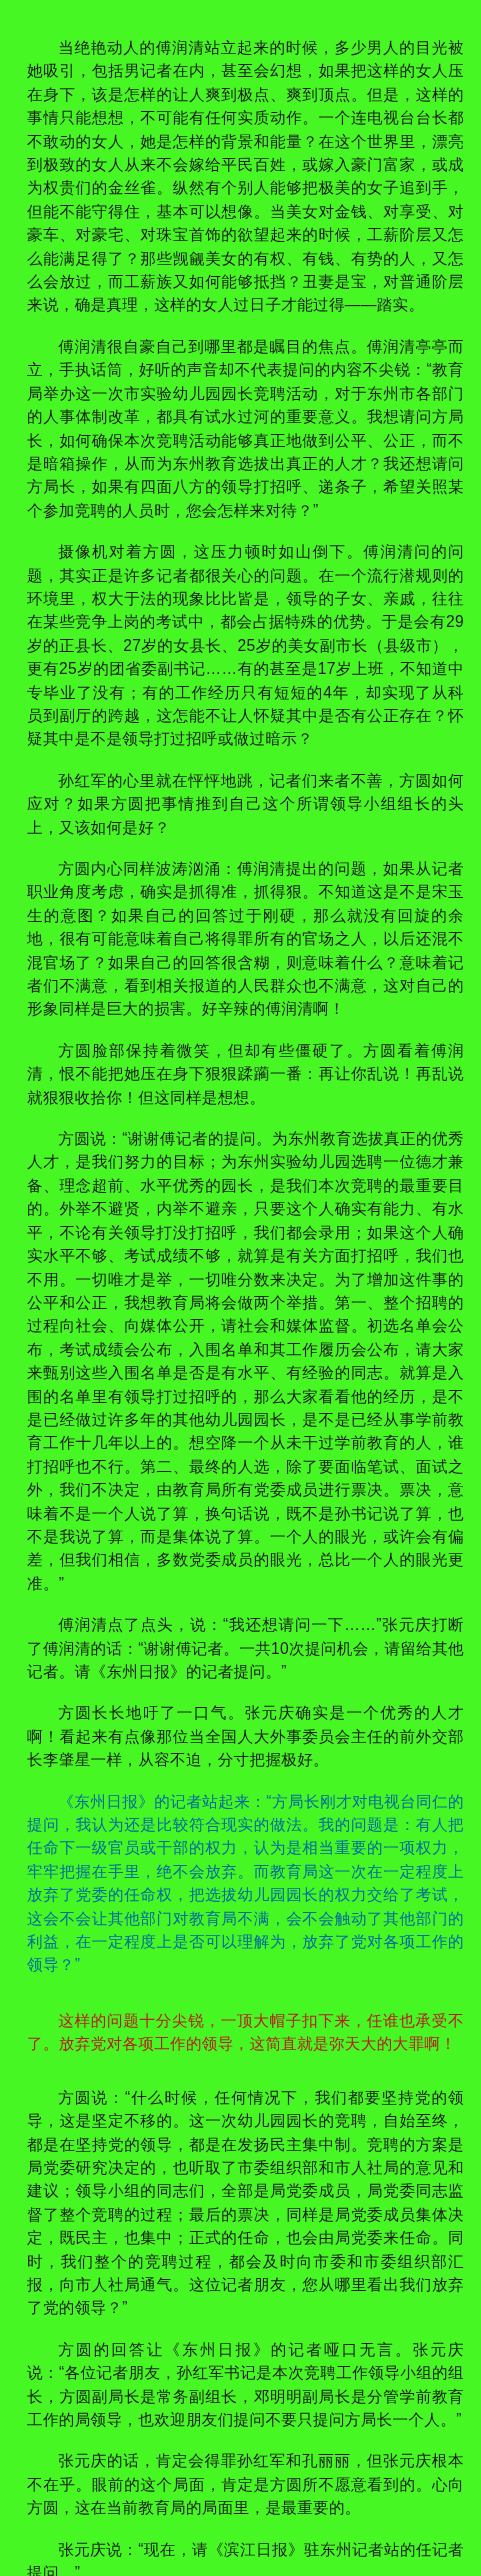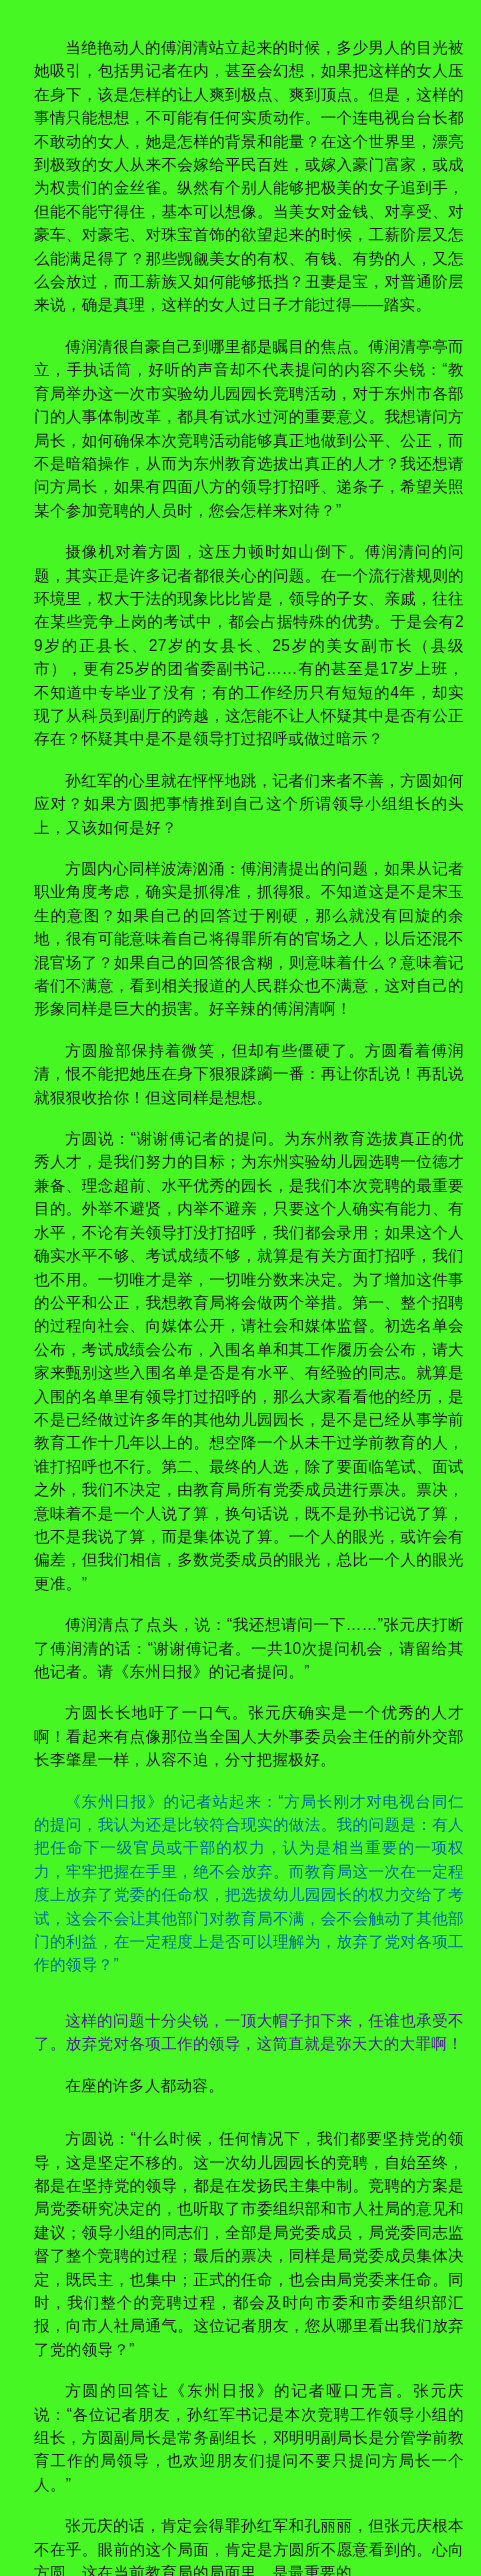--- a/index.html
+++ b/index.html
@@ -10,21 +10,21 @@
     width: 481px;
     height: 2576px;
     overflow: hidden;
     background: #46f723;
     font-family: "Liberation Sans", sans-serif;
   }
   .page {
     box-sizing: border-box;
     width: 481px;
     height: 2576px;
-    padding: 36px 17px 0 34px;
+    padding: 36px 17px 0 27px;
   }
   .novel-text p {
     margin: 0 0 18px 0;
     font-size: 15.6px;
     line-height: 23.4px;
     color: #1b1b1b;
     text-align: justify;
     text-indent: 2em;
     letter-spacing: 0.3px;
     word-break: break-all;
@@ -39,21 +39,20 @@
       <p style="color: rgb(27, 27, 27);">当绝艳动人的傅润清站立起来的时候，多少男人的目光被她吸引，包括男记者在内，甚至会幻想，如果把这样的女人压在身下，该是怎样的让人爽到极点、爽到顶点。但是，这样的事情只能想想，不可能有任何实质动作。一个连电视台台长都不敢动的女人，她是怎样的背景和能量？在这个世界里，漂亮到极致的女人从来不会嫁给平民百姓，或嫁入豪门富家，或成为权贵们的金丝雀。纵然有个别人能够把极美的女子追到手，但能不能守得住，基本可以想像。当美女对金钱、对享受、对豪车、对豪宅、对珠宝首饰的欲望起来的时候，工薪阶层又怎么能满足得了？那些觊觎美女的有权、有钱、有势的人，又怎么会放过，而工薪族又如何能够抵挡？丑妻是宝，对普通阶层来说，确是真理，这样的女人过日子才能过得——踏实。</p>
       <p style="color: rgb(27, 27, 27);">傅润清很自豪自己到哪里都是瞩目的焦点。傅润清亭亭而立，手执话筒，好听的声音却不代表提问的内容不尖锐：“教育局举办这一次市实验幼儿园园长竞聘活动，对于东州市各部门的人事体制改革，都具有试水过河的重要意义。我想请问方局长，如何确保本次竞聘活动能够真正地做到公平、公正，而不是暗箱操作，从而为东州教育选拔出真正的人才？我还想请问方局长，如果有四面八方的领导打招呼、递条子，希望关照某个参加竞聘的人员时，您会怎样来对待？”</p>
       <p style="color: rgb(27, 27, 27);">摄像机对着方圆，这压力顿时如山倒下。傅润清问的问题，其实正是许多记者都很关心的问题。在一个流行潜规则的环境里，权大于法的现象比比皆是，领导的子女、亲戚，往往在某些竞争上岗的考试中，都会占据特殊的优势。于是会有29岁的正县长、27岁的女县长、25岁的美女副市长（县级市），更有25岁的团省委副书记……有的甚至是17岁上班，不知道中专毕业了没有；有的工作经历只有短短的4年，却实现了从科员到副厅的跨越，这怎能不让人怀疑其中是否有公正存在？怀疑其中是不是领导打过招呼或做过暗示？</p>
       <p style="color: rgb(27, 27, 27);">孙红军的心里就在怦怦地跳，记者们来者不善，方圆如何应对？如果方圆把事情推到自己这个所谓领导小组组长的头上，又该如何是好？</p>
       <p style="color: rgb(27, 27, 27);">方圆内心同样波涛汹涌：傅润清提出的问题，如果从记者职业角度考虑，确实是抓得准，抓得狠。不知道这是不是宋玉生的意图？如果自己的回答过于刚硬，那么就没有回旋的余地，很有可能意味着自己将得罪所有的官场之人，以后还混不混官场了？如果自己的回答很含糊，则意味着什么？意味着记者们不满意，看到相关报道的人民群众也不满意，这对自己的形象同样是巨大的损害。好辛辣的傅润清啊！</p>
       <p style="color: rgb(27, 27, 27);">方圆脸部保持着微笑，但却有些僵硬了。方圆看着傅润清，恨不能把她压在身下狠狠蹂躏一番：再让你乱说！再乱说就狠狠收拾你！但这同样是想想。</p>
       <p style="color: rgb(27, 27, 27);">方圆说：“谢谢傅记者的提问。为东州教育选拔真正的优秀人才，是我们努力的目标；为东州实验幼儿园选聘一位德才兼备、理念超前、水平优秀的园长，是我们本次竞聘的最重要目的。外举不避贤，内举不避亲，只要这个人确实有能力、有水平，不论有关领导打没打招呼，我们都会录用；如果这个人确实水平不够、考试成绩不够，就算是有关方面打招呼，我们也不用。一切唯才是举，一切唯分数来决定。为了增加这件事的公平和公正，我想教育局将会做两个举措。第一、整个招聘的过程向社会、向媒体公开，请社会和媒体监督。初选名单会公布，考试成绩会公布，入围名单和其工作履历会公布，请大家来甄别这些入围名单是否是有水平、有经验的同志。就算是入围的名单里有领导打过招呼的，那么大家看看他的经历，是不是已经做过许多年的其他幼儿园园长，是不是已经从事学前教育工作十几年以上的。想空降一个从未干过学前教育的人，谁打招呼也不行。第二、最终的人选，除了要面临笔试、面试之外，我们不决定，由教育局所有党委成员进行票决。票决，意味着不是一个人说了算，换句话说，既不是孙书记说了算，也不是我说了算，而是集体说了算。一个人的眼光，或许会有偏差，但我们相信，多数党委成员的眼光，总比一个人的眼光更准。”</p>
       <p style="color: rgb(27, 27, 27);">傅润清点了点头，说：“我还想请问一下……”张元庆打断了傅润清的话：“谢谢傅记者。一共10次提问机会，请留给其他记者。请《东州日报》的记者提问。”</p>
       <p style="color: rgb(27, 27, 27);">方圆长长地吁了一口气。张元庆确实是一个优秀的人才啊！看起来有点像那位当全国人大外事委员会主任的前外交部长李肇星一样，从容不迫，分寸把握极好。</p>
       <p style="color: #0369a1;">《东州日报》的记者站起来：“方局长刚才对电视台同仁的提问，我认为还是比较符合现实的做法。我的问题是：有人把任命下一级官员或干部的权力，认为是相当重要的一项权力，牢牢把握在手里，绝不会放弃。而教育局这一次在一定程度上放弃了党委的任命权，把选拔幼儿园园长的权力交给了考试，这会不会让其他部门对教育局不满，会不会触动了其他部门的利益，在一定程度上是否可以理解为，放弃了党对各项工作的领导？”</p>
-      <p style="color: #4c1d95; margin-top: 32px;">这样的问题十分尖锐，一顶大帽子扣下来，任谁也承受不了。放弃党对各项工作的领导，这简直就是弥天大的大罪啊！</p>
-      <p style="color: rgb(27, 27, 27);">在座的许多人都动容。</p>
+      <p style="color: #b91c1c; margin-top: 32px;">这样的问题十分尖锐，一顶大帽子扣下来，任谁也承受不了。放弃党对各项工作的领导，这简直就是弥天大的大罪啊！</p>
       <p style="color: rgb(27, 27, 27); margin-top: 30px;">方圆说：“什么时候，任何情况下，我们都要坚持党的领导，这是坚定不移的。这一次幼儿园园长的竞聘，自始至终，都是在坚持党的领导，都是在发扬民主集中制。竞聘的方案是局党委研究决定的，也听取了市委组织部和市人社局的意见和建议；领导小组的同志们，全部是局党委成员，局党委同志监督了整个竞聘的过程；最后的票决，同样是局党委成员集体决定，既民主，也集中；正式的任命，也会由局党委来任命。同时，我们整个的竞聘过程，都会及时向市委和市委组织部汇报，向市人社局通气。这位记者朋友，您从哪里看出我们放弃了党的领导？”</p>
       <p style="color: rgb(27, 27, 27);">方圆的回答让《东州日报》的记者哑口无言。张元庆说：“各位记者朋友，孙红军书记是本次竞聘工作领导小组的组长，方圆副局长是常务副组长，邓明明副局长是分管学前教育工作的局领导，也欢迎朋友们提问不要只提问方局长一个人。”</p>
       <p style="color: rgb(27, 27, 27);">张元庆的话，肯定会得罪孙红军和孔丽丽，但张元庆根本不在乎。眼前的这个局面，肯定是方圆所不愿意看到的。心向方圆，这在当前教育局的局面里，是最重要的。</p>
       <p style="color: rgb(27, 27, 27);">张元庆说：“现在，请《滨江日报》驻东州记者站的任记者提问。”</p>
     </div>
 </div>
 
 
 </body></html>

